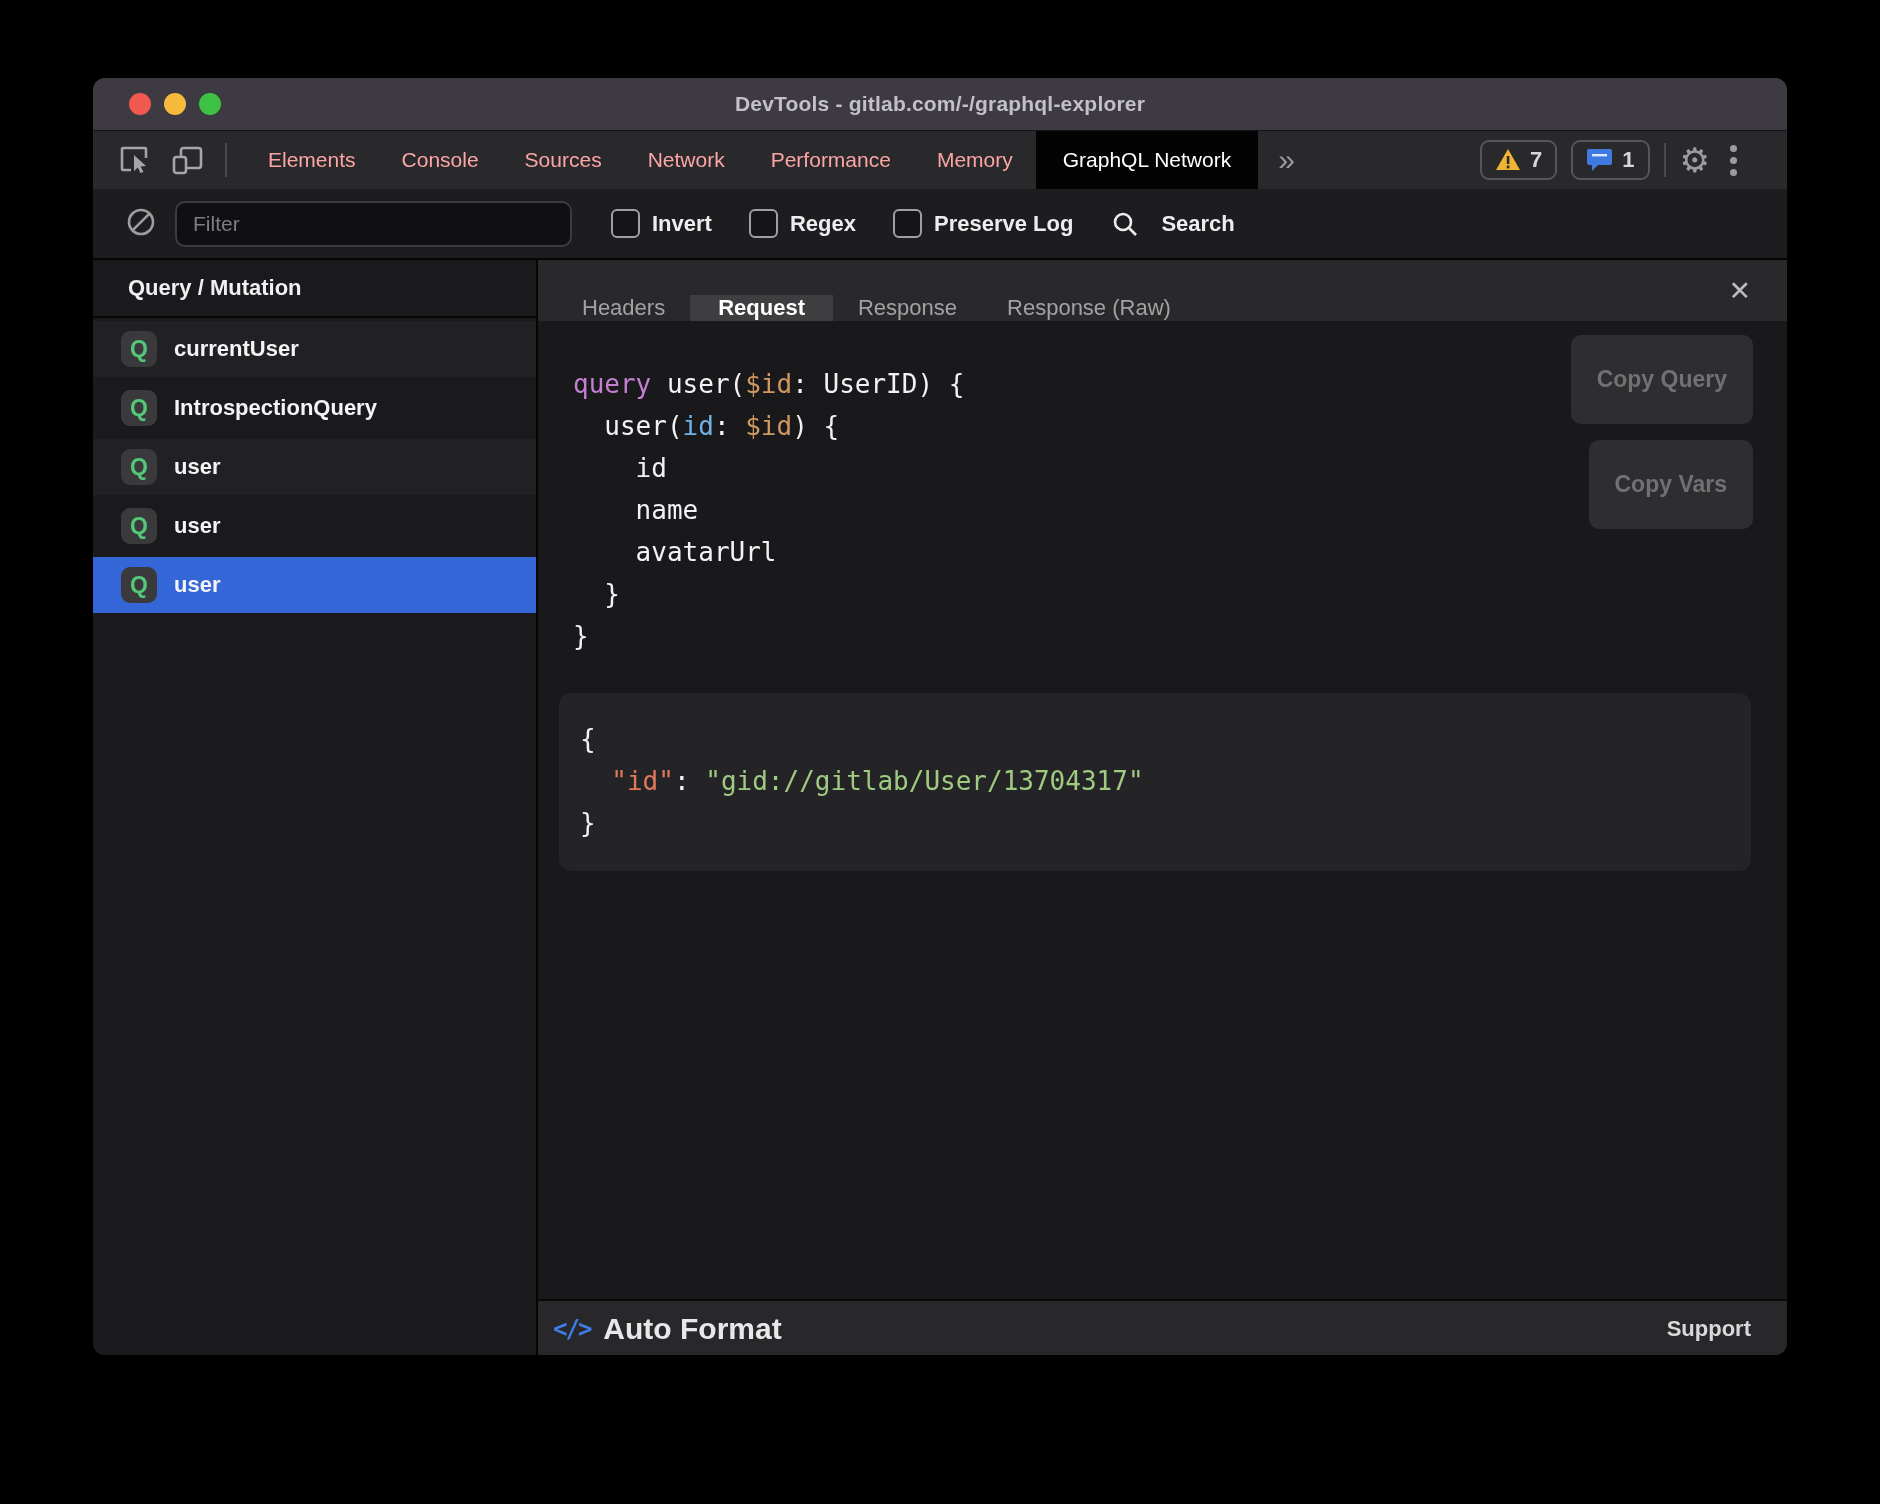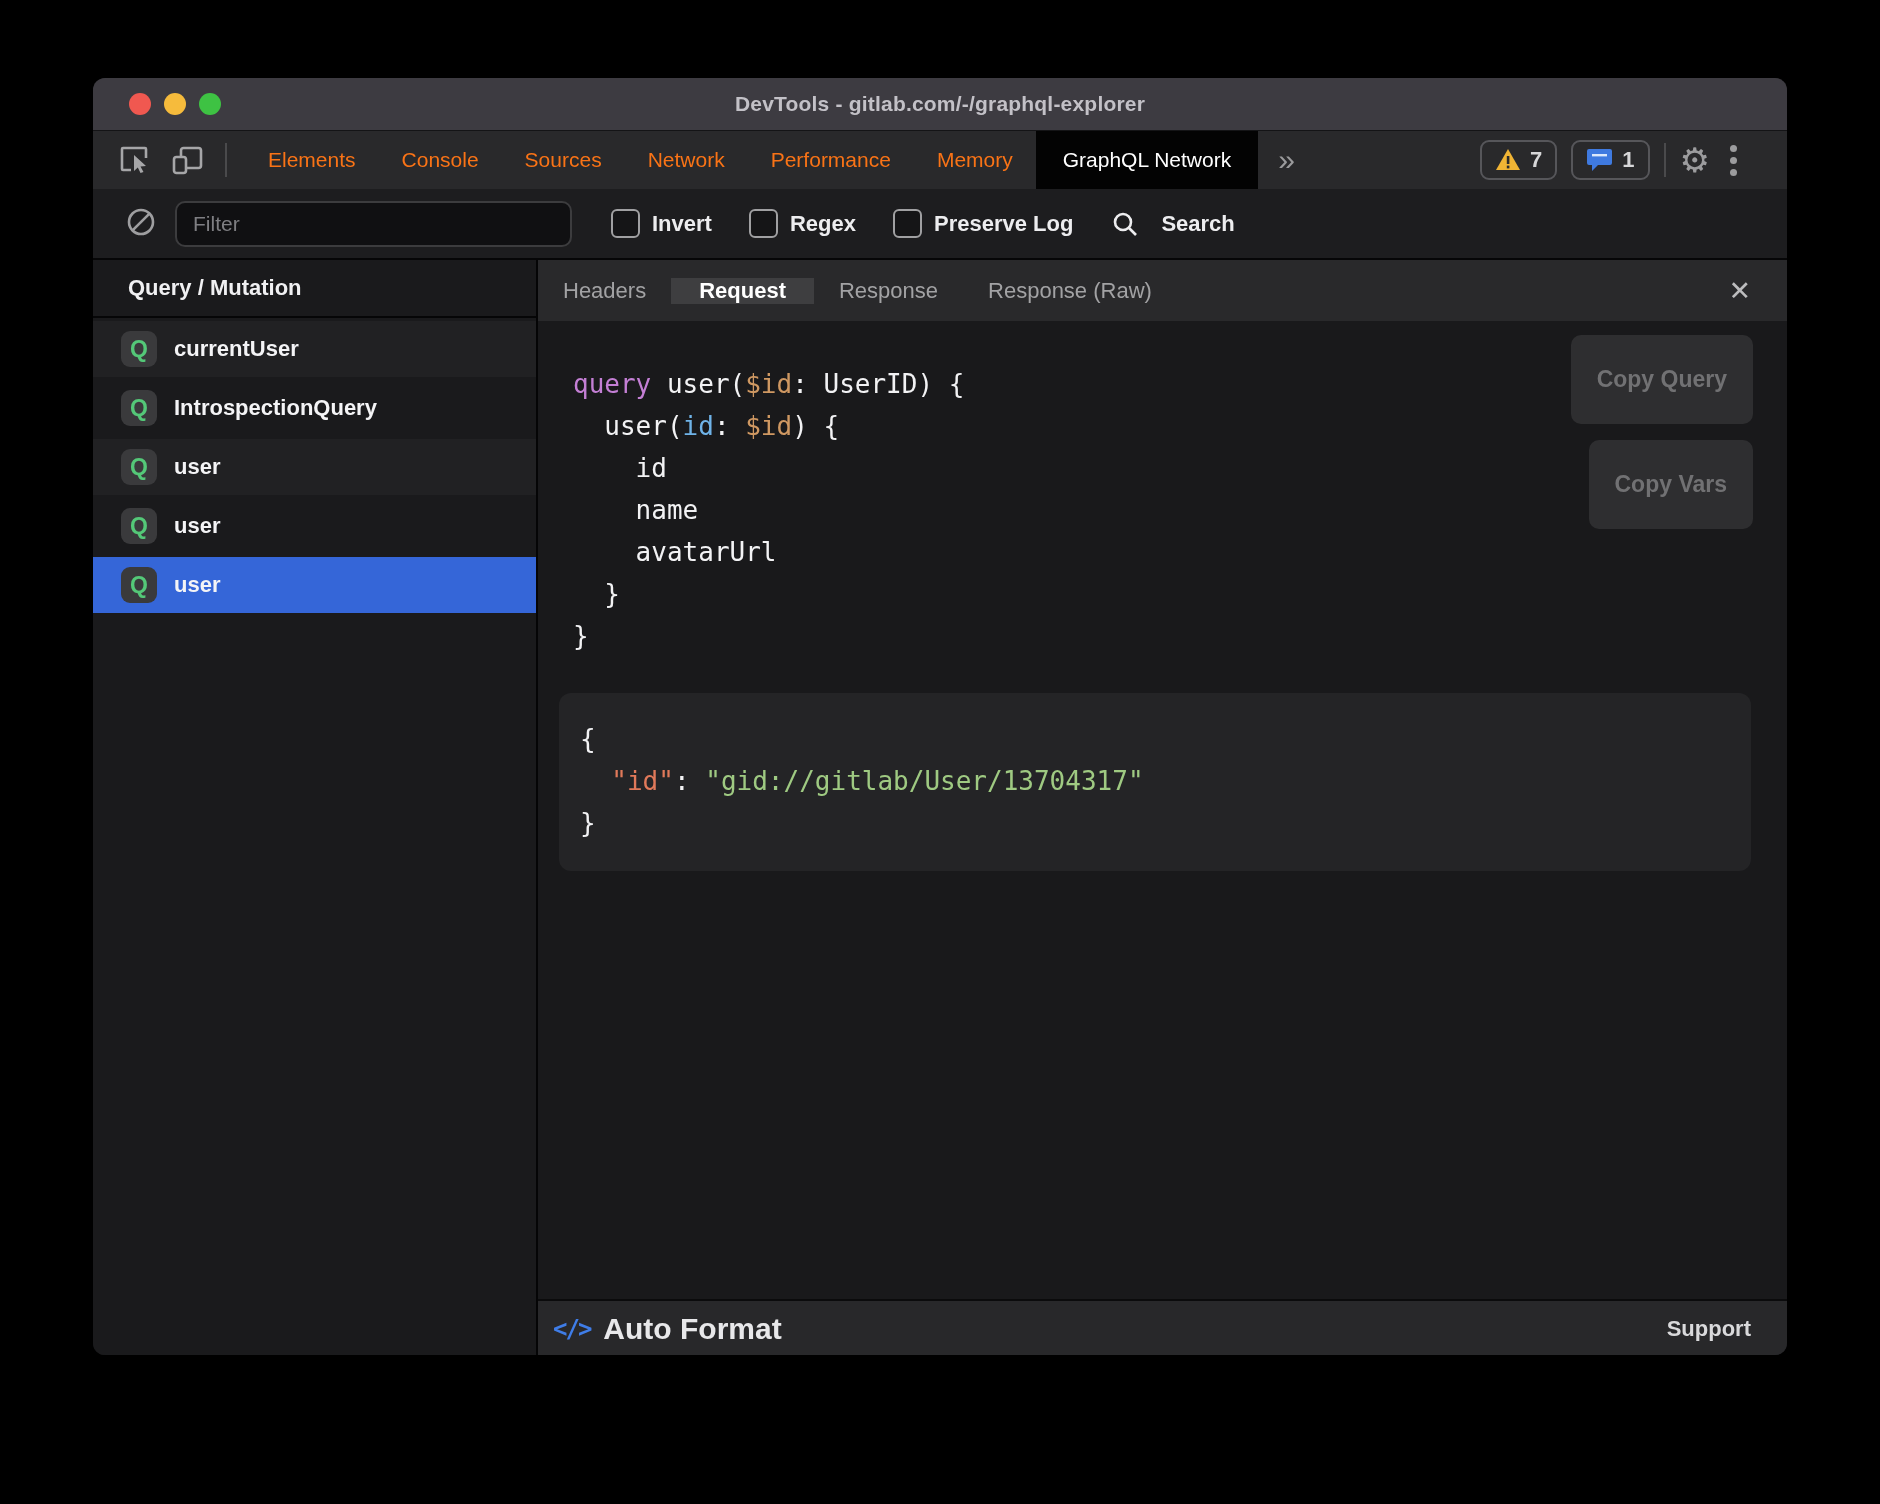--- a/index.html
+++ b/index.html
@@ -15,21 +15,21 @@
   .dot.yellow{background:#f6bb3c;}
   .dot.green{background:#3ec243;}
   .title{position:absolute;left:0;right:0;text-align:center;color:#c3c1c7;
     font-size:21px;font-weight:700;letter-spacing:.2px;}
   
   .toolbar{height:58px;background:#29292b;display:flex;align-items:stretch;}
   .tool-icons{display:flex;align-items:center;gap:22px;padding:0 18px 0 26px;}
   .tool-icons svg{display:block;}
   .vdiv{width:2px;height:34px;background:#4a4a4c;}
   .main-tabs{display:flex;align-items:stretch;}
-  .main-tab{display:flex;align-items:center;padding:16px 23px;color:#f97316;font-size:21px;cursor:default;}
+  .main-tab{display:flex;align-items:center;padding:16px 23px;color:#fca5a5;font-size:21px;cursor:default;}
   .main-tab.active{background:#030303;color:#fff;font-weight:400;padding:0 27px;}
   .overflow-btn{display:flex;align-items:center;color:#9a9a9c;font-size:30px;padding:0 20px;}
   .toolbar-right{margin-left:auto;display:flex;align-items:center;gap:14px;padding-right:44px;}
   .badge{display:flex;align-items:center;gap:9px;border:2px solid #56565a;border-radius:9px;
     padding:5px 13px;color:#d6d6d8;font-size:22px;font-weight:600;}
   .gear{color:#9c9c9e;font-size:34px;line-height:1;}
   .kebab{display:flex;flex-direction:column;gap:5px;padding:0 6px;}
   .kebab i{width:7px;height:7px;border-radius:50%;background:#9c9c9e;}
   
   .filterbar{height:69px;background:#1d1d1f;display:flex;align-items:center;border-bottom:2px solid #060607;}
@@ -50,21 +50,21 @@
     font-size:22px;font-weight:700;border-bottom:2px solid #060607;}
   .req-item{height:56px;margin-top:3px;display:flex;align-items:center;padding-left:28px;gap:17px;}
   .req-item.odd{background:#212123;}
   .req-item.even{background:#1a1a1c;}
   .req-item.selected{background:var(--accent-blue);}
   .qbadge{width:36px;height:36px;border-radius:9px;background:#3a3a3c;display:flex;align-items:center;
     justify-content:center;color:var(--q-green);font-size:23px;font-weight:700;flex:none;}
   .req-label{color:#f4f4f6;font-size:22px;font-weight:700;}
   
   .detail{flex:1;display:flex;flex-direction:column;background:#19191b;min-width:0;}
-  .detail-tabs{height:61px;background:#29292b;display:flex;align-items:center;position:relative;}
+  .detail-tabs{height:61px;background:#29292b;display:flex;align-items:flex-end;position:relative;padding-left:19px;}
   .dtab{display:flex;align-items:center;padding:0 25px;color:#a2a2a4;font-size:22px;}
   .dtab.active{background:#3e3e40;color:#fff;font-weight:700;padding:0 28px;}
   .close-x{position:absolute;right:36px;top:0;bottom:0;display:flex;align-items:center;
     color:#bcbcbe;font-size:27px;}
   .detail-content{flex:1;position:relative;padding-top:42px;}
   pre{margin:0;font-family:"DejaVu Sans Mono","Liberation Mono",monospace;font-size:26px;
     line-height:42px;color:var(--code-plain);}
   .query-code{padding-left:35px;}
   .copy-buttons{position:absolute;top:14px;right:34px;display:flex;flex-direction:column;
     align-items:flex-end;gap:16px;}

